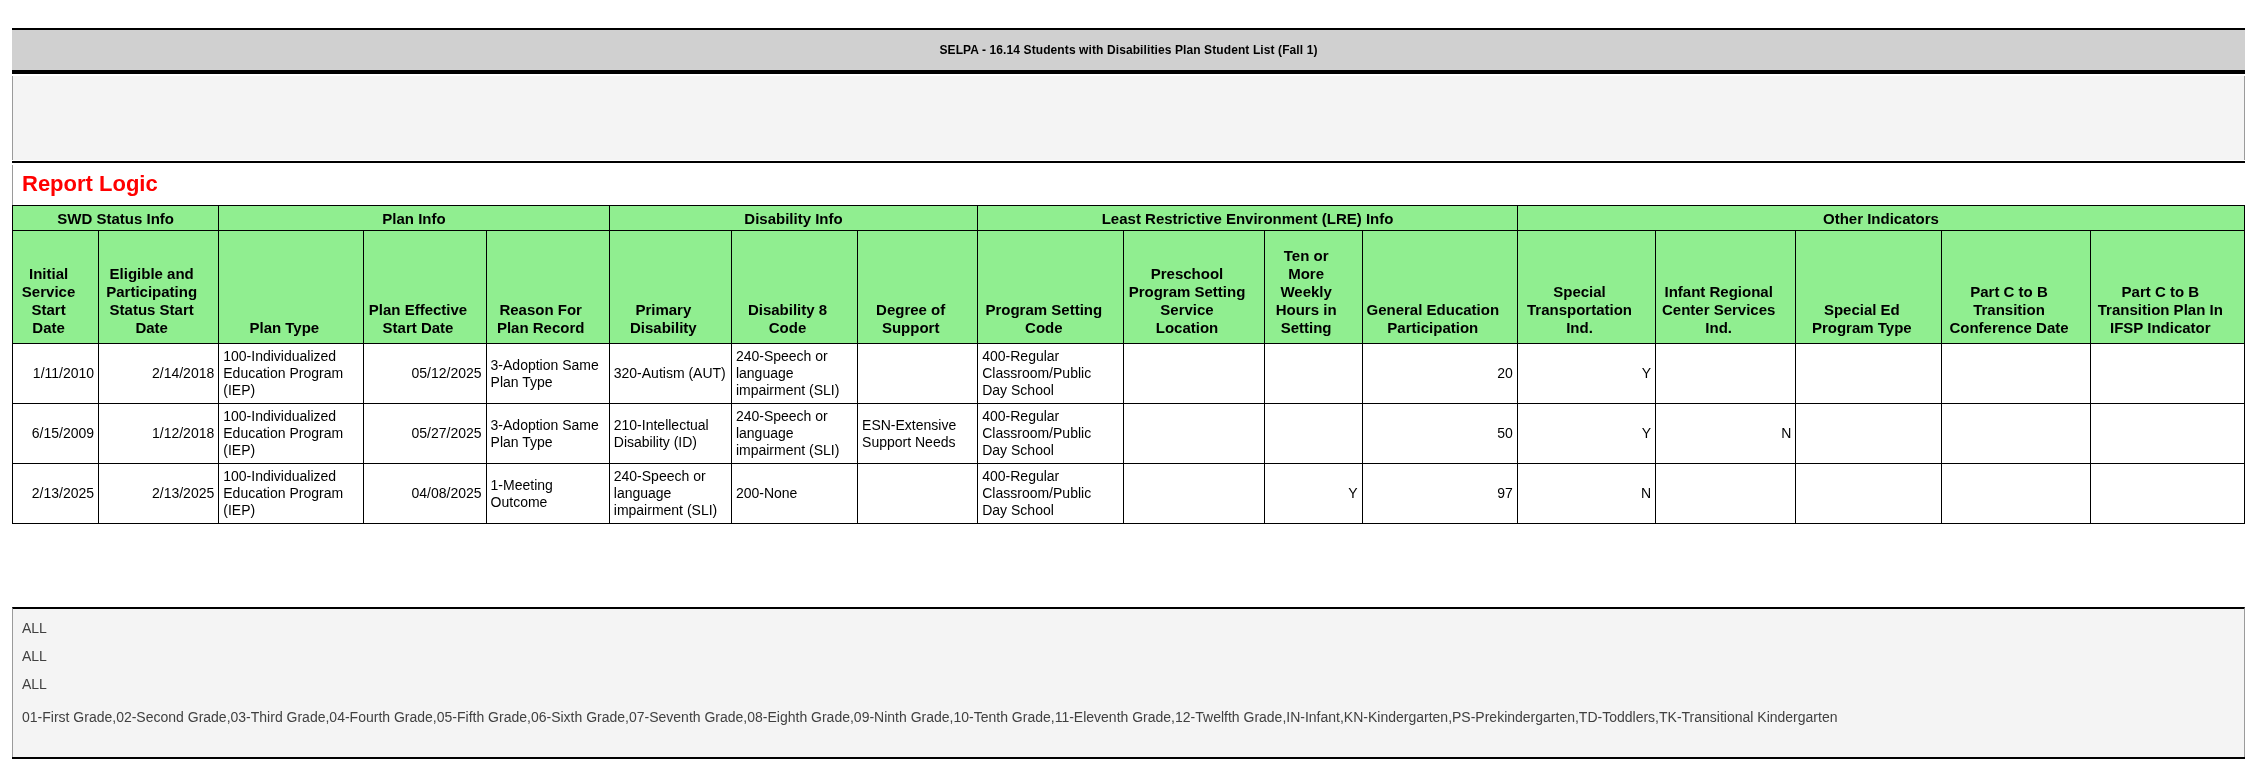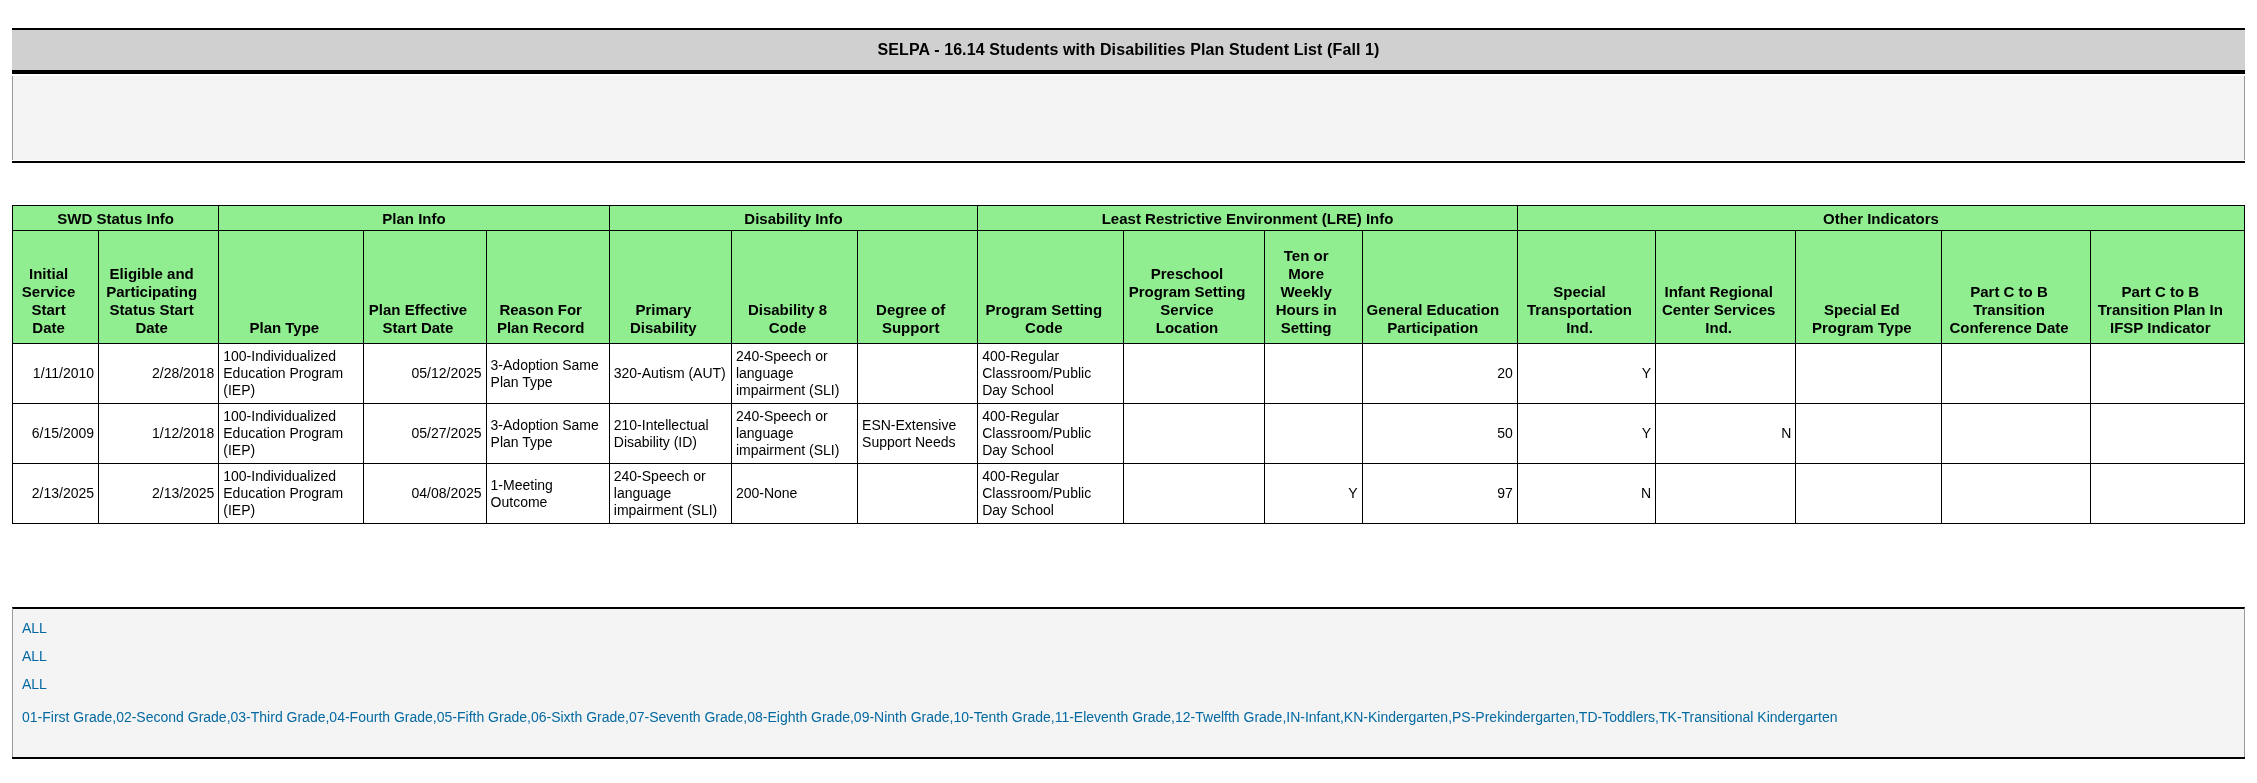--- a/index.html
+++ b/index.html
@@ -28,21 +28,21 @@
     left: 12px;
     top: 28px;
     width: 2233px;
     border-top: 2px solid #000;
     border-bottom: 2px solid #000;
     background: #d0d0d0;
     height: 40px;
   }
   .title-text {
     text-align: center;
-    font-size: 16px;
+    font-size: 12px;
     font-weight: bold;
     line-height: 40px;
     letter-spacing: .1px;
     color: #000;
     white-space: nowrap;
   }
   .title-rule {
     position: absolute;
     left: 12px;
     top: 72px;
@@ -162,21 +162,21 @@
     width: 2233px;
     height: 150px;
     background: #f4f4f4;
     border-top: 2px solid #000;
     border-left: 1px solid #9a9a9a;
     border-right: 1px solid #9a9a9a;
     box-sizing: border-box;
   }
   .footer-line {
     font-size: 14px;
-    color: #0369a1;
+    color: #404040;
     padding-left: 9px;
     white-space: nowrap;
   }
   .fl1 { position: absolute; top: 11px; left: 0; }
   .fl2 { position: absolute; top: 39px; left: 0; }
   .fl3 { position: absolute; top: 67px; left: 0; }
   .fl4 { position: absolute; top: 100px; left: 0; }
 
   .footer-rule {
     position: absolute;
@@ -193,20 +193,23 @@
 <div class="page">
 
   <div class="title-outer">
     <div class="title-text">SELPA - 16.14 Students with Disabilities Plan Student List (Fall 1)</div>
   </div>
   <div class="title-rule"></div>
 
   <div class="param-panel"></div>
   <div class="param-rule"></div>
 
+  <div class="logic-block">
+    <div class="logic-title">Report Logic</div>
+  </div>
 
   <div class="grid-wrap">
     <table class="grid">
       <colgroup>
         <col style="width:86px">
         <col style="width:120px">
         <col style="width:145px">
         <col style="width:122px">
         <col style="width:123px">
         <col style="width:122px">
@@ -248,21 +251,21 @@
         <td>Special Transportation Ind.</td>
         <td>Infant Regional Center Services Ind.</td>
         <td>Special Ed Program Type</td>
         <td>Part C to B Transition Conference Date</td>
         <td>Part C to B Transition Plan In IFSP Indicator</td>
       </tr>
 
 
       <tr class="data-row">
         <td class="c">1/11/2010</td>
-        <td class="c">2/28/2018</td>
+        <td class="c">2/14/2018</td>
         <td class="l">100-Individualized Education Program (IEP)</td>
         <td class="c">05/12/2025</td>
         <td class="l">3-Adoption Same Plan Type</td>
         <td class="l">320-Autism (AUT)</td>
         <td class="l">240-Speech or language impairment (SLI)</td>
         <td class="l"></td>
         <td class="l">400-Regular Classroom/Public Day School</td>
         <td class="l"></td>
         <td class="c"></td>
         <td class="c">20</td>

